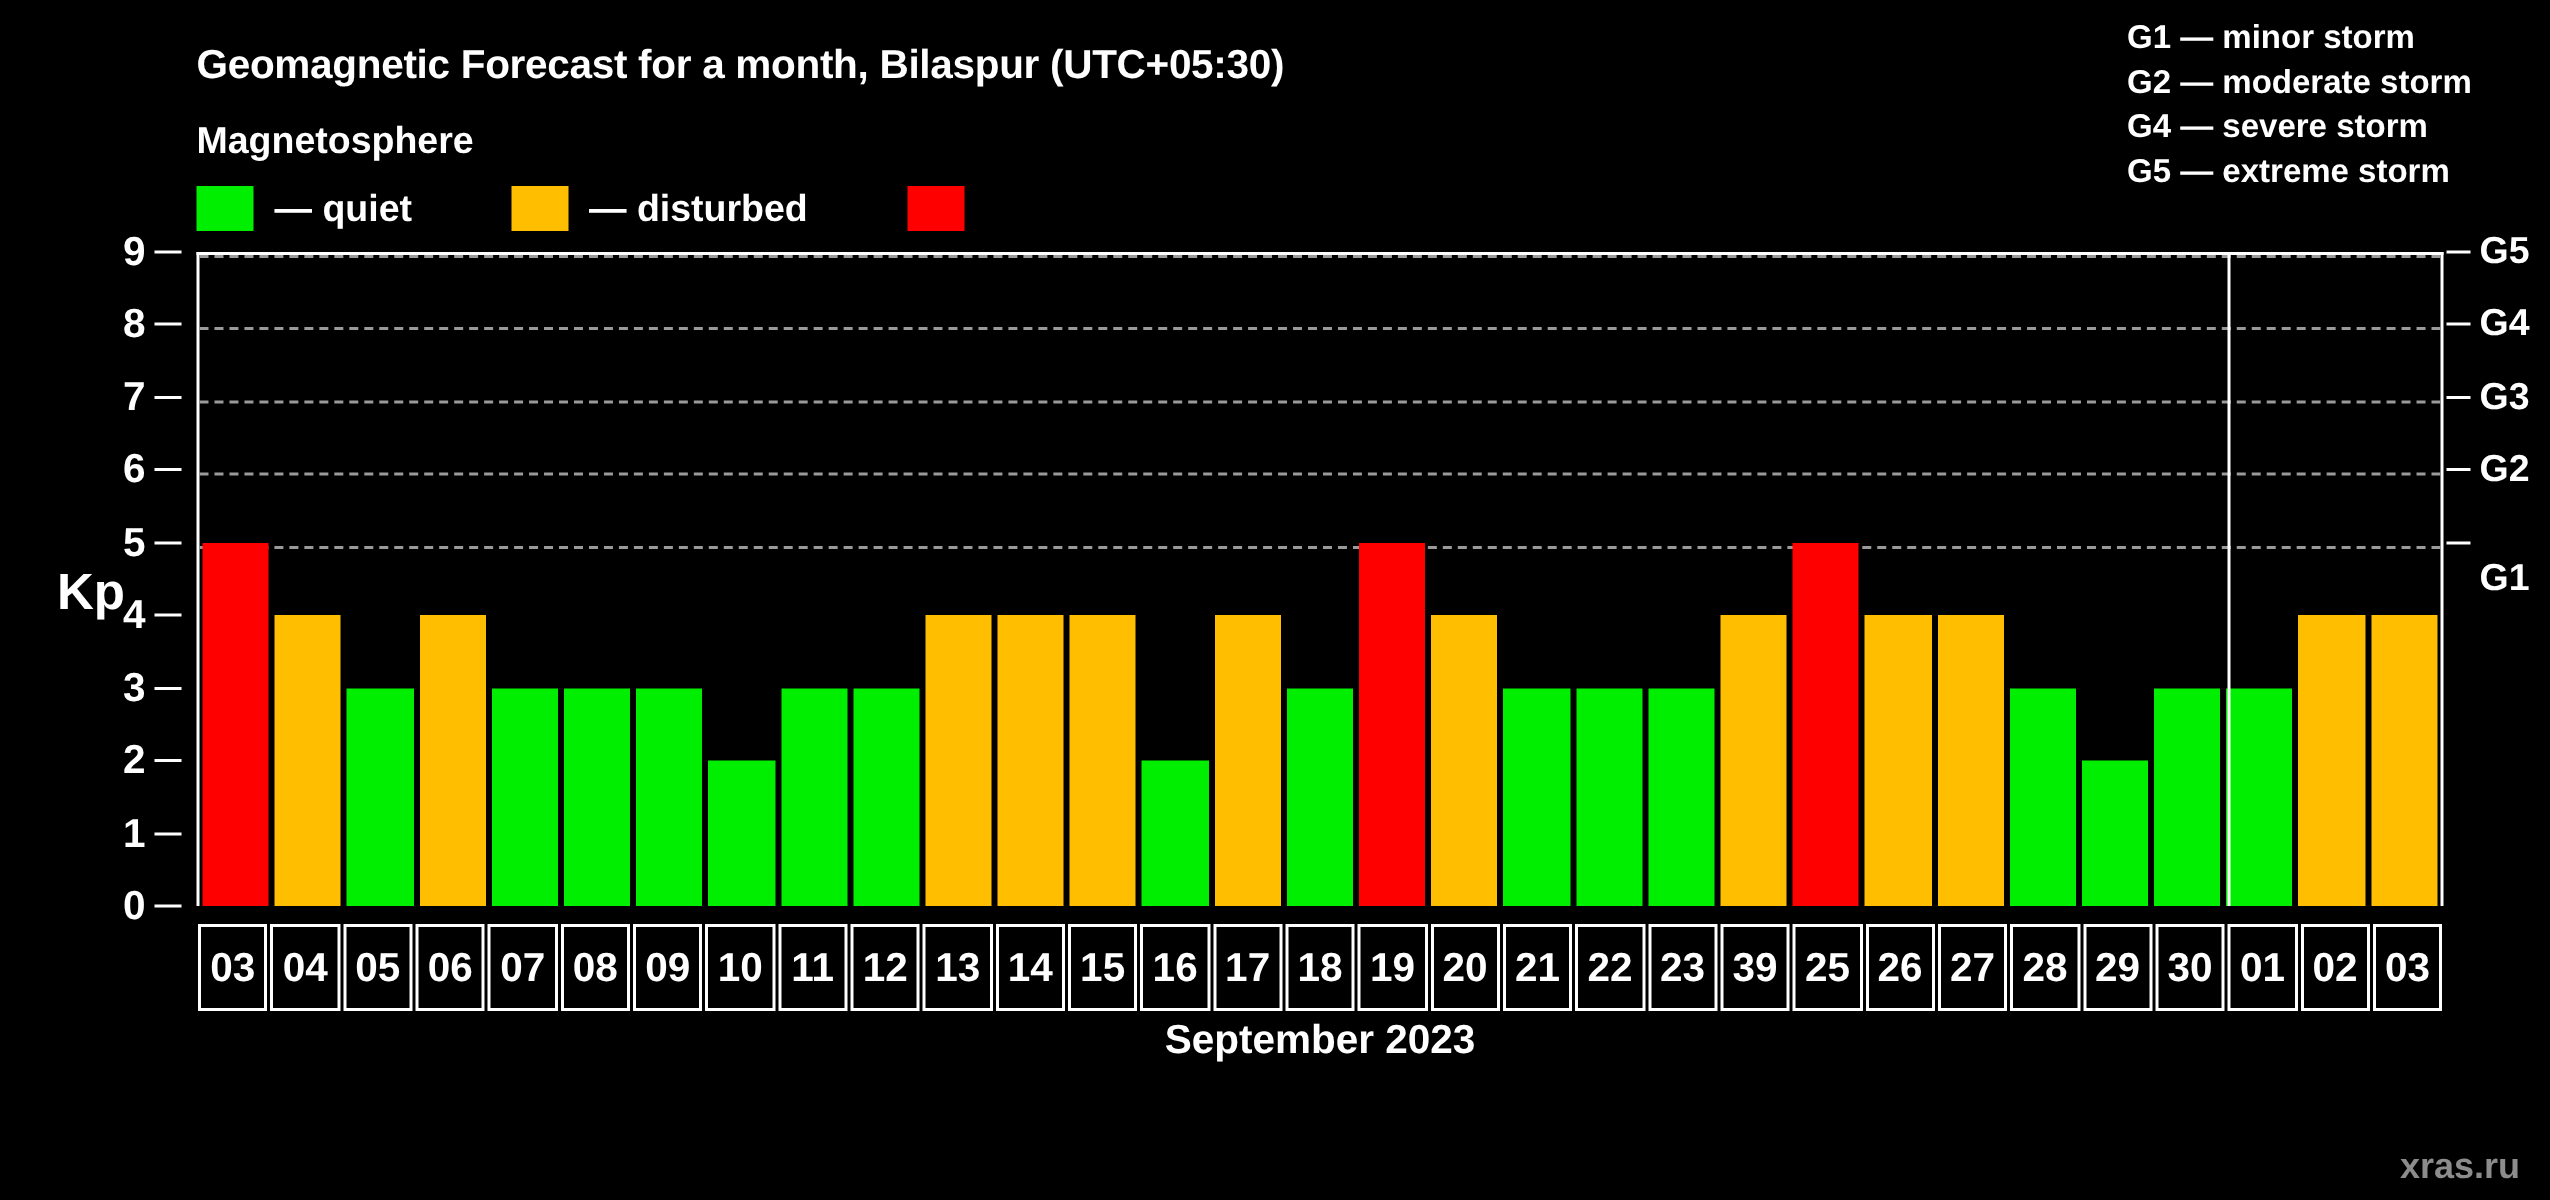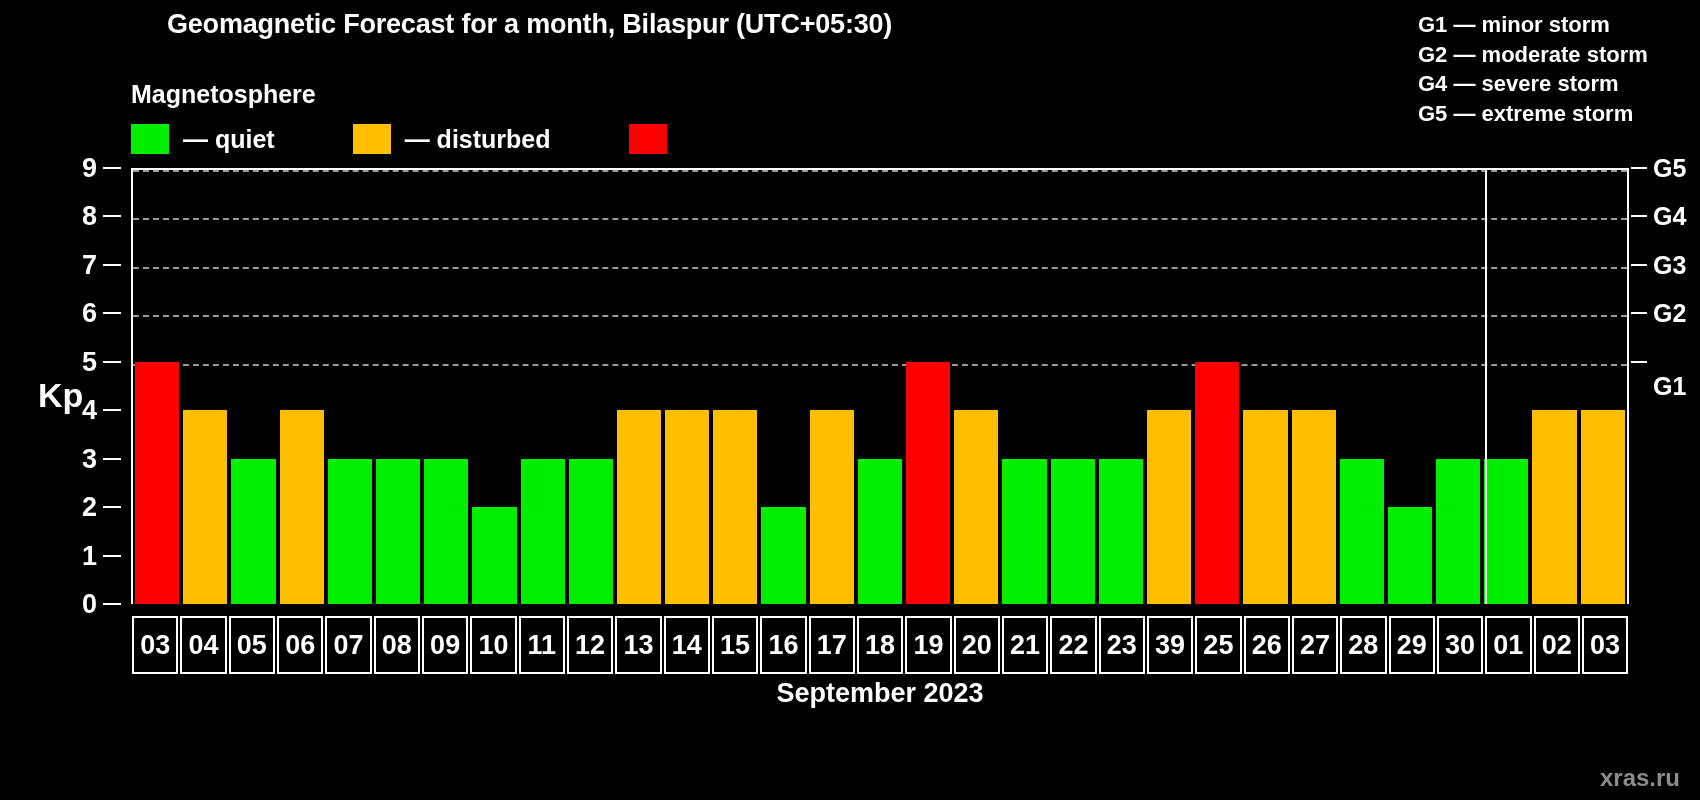--- a/index.html
+++ b/index.html
@@ -4,32 +4,31 @@
 <style>
   html,body{margin:0;padding:0;background:#000;}
   body{
     width:1700px;height:800px;overflow:hidden;
     font-family:"Liberation Sans", sans-serif;
     color:#fff;position:relative;
   }
 
   
   #chart-title{
-    position:absolute;left:131px;top:9px;
+    position:absolute;left:131px;top:28px;
     font-size:27px;font-weight:bold;letter-spacing:-.2px;
     white-space:nowrap;
-    margin-left:36px;
   }
   #magnetosphere-label{
     position:absolute;left:131px;top:80px;
     font-size:25px;font-weight:bold;
   }
   #legend{
     position:absolute;left:131px;top:124px;
-    display:flex;align-items:center;gap:16px;
+    display:flex;align-items:center;gap:4px;
   }
   .legend-item{display:flex;align-items:center;}
   .legend-swatch{width:38px;height:30px;display:inline-block;}
   .legend-text{font-size:25px;font-weight:bold;margin-left:14px;white-space:nowrap;}
   #legend-item-quiet{margin-right:62px;}
   #legend-item-disturbed{margin-right:62px;}
 
   
   #g-scale-legend{
     position:absolute;right:22px;top:10px;

